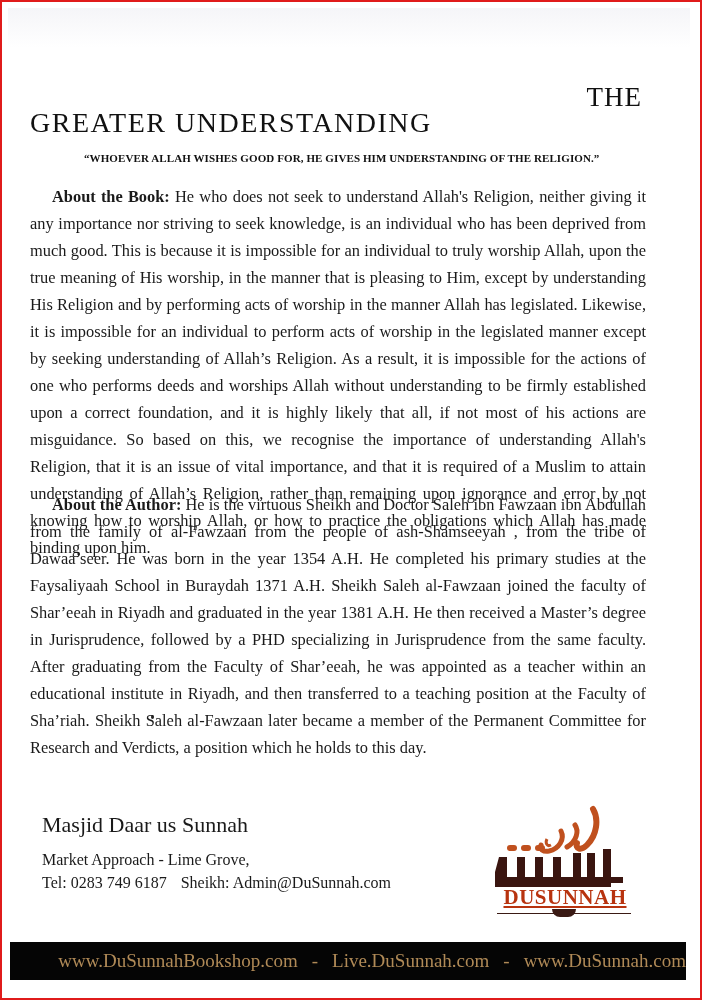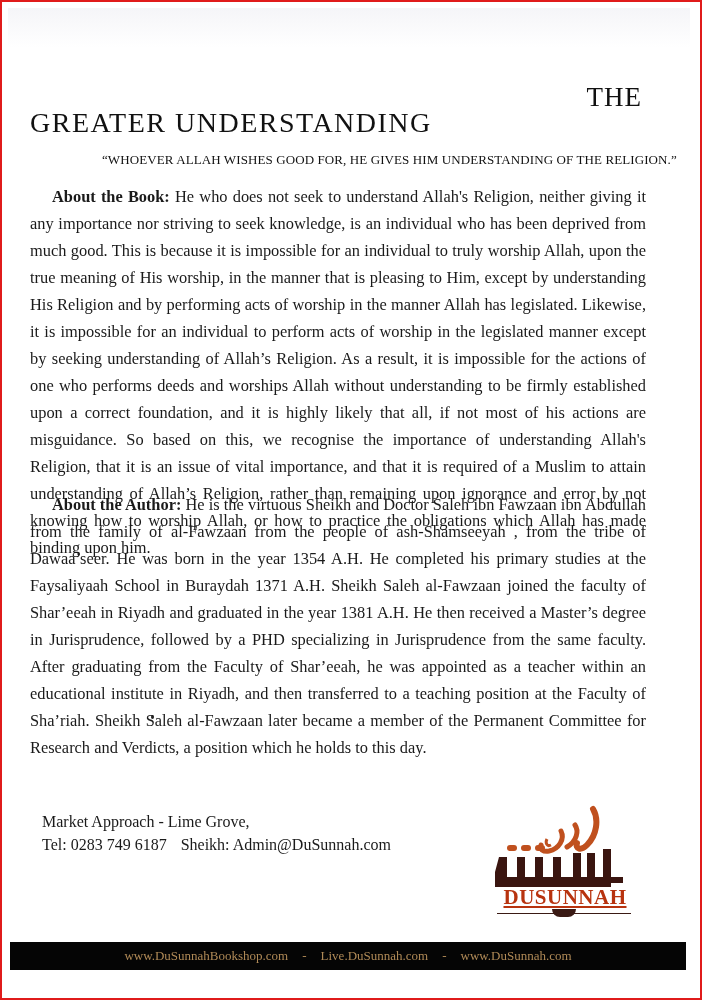--- a/index.html
+++ b/index.html
@@ -20,22 +20,22 @@
   .title-the {
     position: absolute; right: 60px; top: 82px;
     font-size: 27px; letter-spacing: 1px; color: #111;
   }
   .title-main {
     position: absolute; left: 30px; top: 100px; width: 615px;
     font-size: 28px; letter-spacing: 1.5px; color: #111; white-space: nowrap;
     line-height: 46px;
   }
   .subtitle {
-    position: absolute; left: 102px; top: 152px;
-    font-size: 13px; font-weight: normal; letter-spacing: 0.1px; color: #111; white-space: nowrap;
+    position: absolute; left: 84px; top: 152px;
+    font-size: 11px; font-weight: bold; letter-spacing: 0.1px; color: #111; white-space: nowrap;
   }
   .para {
     position: absolute; left: 30px; width: 616px;
     font-size: 16.4px; line-height: 27px; text-align: justify; color: #1a1a1a;
   }
   .para.book { top: 183px; }
   .para.author { top: 491px; }
   .para .lead { font-weight: bold; margin-left: 22px; }
   .dot {
     position: absolute; left: 151px; top: 715px; width: 3px; height: 4px;
@@ -54,23 +54,23 @@
     font-size: 21px; font-weight: bold; color: #b8330f; letter-spacing: 0.5px; text-decoration: underline;
   }
   .logo-rule {
     position: absolute; left: 497px; top: 913px; width: 134px; height: 1px; background: #3a1a14;
   }
   .logo-orn {
     position: absolute; left: 552px; top: 909px; width: 24px; height: 8px;
     background: #3a1a14; border-radius: 0 0 12px 12px;
   }
   .footer {
-    position: absolute; left: 10px; top: 942px; width: 676px; height: 28px;
-    background: #050505; display: flex; align-items: center; justify-content: center;
-    color: #b08a57; font-size: 13px; white-space: nowrap;
+    position: absolute; left: 10px; top: 942px; width: 676px; height: 38px;
+    background: #050505; display: flex; align-items: center; justify-content: flex-end;
+    color: #b08a57; font-size: 19px; white-space: nowrap;
   }
   .footer .sep { margin: 0 14px; }
   .footer a { color: inherit; text-decoration: none; }
 </style>
 </head>
 <body>
 
 <div class="frame"></div>
 <div class="page"></div>
 
@@ -82,20 +82,21 @@
   <span class="lead">About the Book:</span><span> He who does not seek to understand Allah's Religion, neither giving it any importance nor striving to seek knowledge, is an individual who has been deprived from much good. This is because it is impossible for an individual to truly worship Allah, upon the true meaning of His worship, in the manner that is pleasing to Him, except by understanding His Religion  and by performing acts of worship in the manner Allah has legislated.  Likewise, it is impossible for an individual to perform acts of worship in the legislated manner except by seeking understanding of Allah’s Religion. As a result, it is impossible for the actions of one who performs deeds and worships Allah without understanding to be firmly established upon a correct foundation, and it is highly likely that all, if not most of  his actions are misguidance.  So based on this, we recognise the importance of understanding Allah's Religion, that it is an issue of vital importance, and that it is required of a Muslim to attain understanding of Allah’s Religion, rather than remaining upon ignorance and error by not knowing how to worship Allah, or how to practice the obligations which Allah has made binding upon him.</span>
 </div>
 
 <div class="para author">
   <span class="lead">About the Author:</span><span> He is the virtuous Sheikh and Doctor Saleh ibn Fawzaan ibn Abdullah from the family of al-Fawzaan from the people of ash-Shamseeyah , from the tribe of Dawaa’seer. He was born in the year 1354 A.H. He completed his primary studies at the Faysaliyaah School in Buraydah 1371 A.H. Sheikh Saleh al-Fawzaan joined the faculty of Shar’eeah in Riyadh and graduated in the year 1381 A.H. He then received a Master’s degree in Jurisprudence, followed by a PHD specializing in Jurisprudence from the same faculty. After graduating from the Faculty of Shar’eeah, he was appointed as a teacher within an educational institute in Riyadh, and then transferred to a teaching position at the Faculty of Sha’riah.  Sheikh Saleh al-Fawzaan later became a member of the Permanent Committee for Research and Verdicts, a position which he holds to this day.</span>
 </div>
 
 <div class="dot"></div>
 
 <div class="contact">
+  <div class="org">Masjid Daar us Sunnah</div>
   <div class="line">Market Approach - Lime Grove,</div>
   <div class="line tel">
     <span>Tel: 0283 749 6187</span><span class="gap"></span><span>Sheikh: Admin@DuSunnah.com</span>
   </div>
 </div>
 
 <svg class="logo" viewBox="0 0 140 115">
 
   <path d="M98 4 C104 14 102 30 92 40 C86 46 80 44 82 38" fill="none" stroke="#c0501e" stroke-width="6" stroke-linecap="round"></path>
   <path d="M80 20 C84 26 82 36 72 42" fill="none" stroke="#c0501e" stroke-width="5" stroke-linecap="round"></path>

